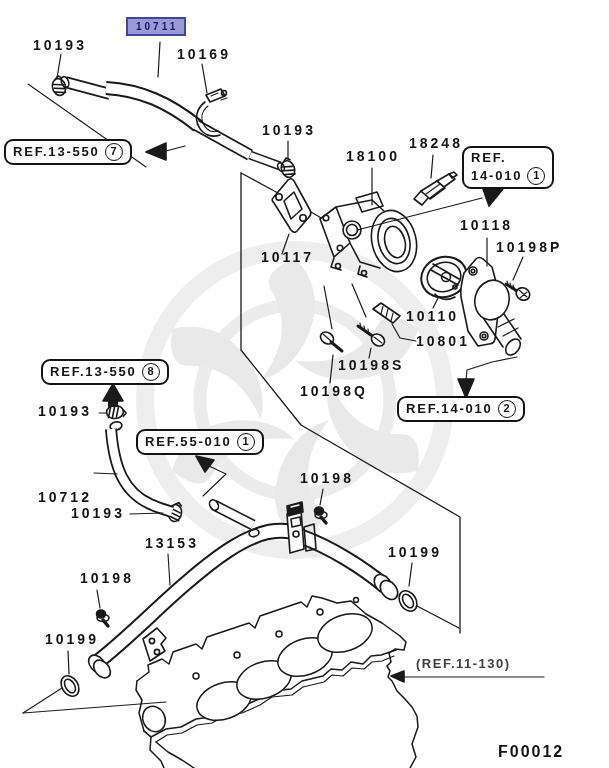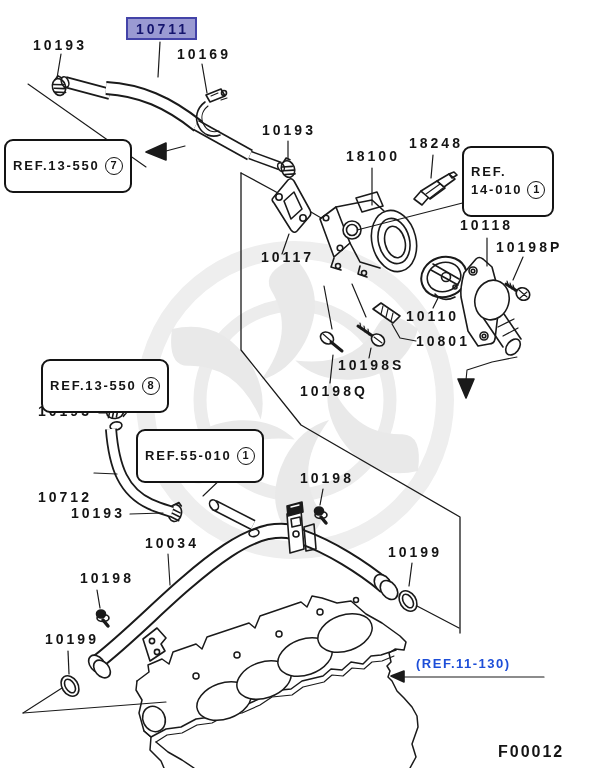--- a/index.html
+++ b/index.html
@@ -1,31 +1,31 @@
 <!DOCTYPE html>
 <html><head>
 <meta charset="utf-8">
 <style>
   html,body{margin:0;padding:0;background:#fff;}
   .stage{position:relative;width:609px;height:768px;background:#fff;overflow:hidden;
          font-family:"Liberation Sans", sans-serif;}
   .stage svg{position:absolute;left:0;top:0;}
   .plabel{position:absolute;font-size:14px;font-weight:bold;color:#141414;
           letter-spacing:3px;white-space:nowrap;line-height:1;}
-  .hl{position:absolute;font-size:14px;font-weight:bold;letter-spacing:3px;white-space:nowrap;
+  .hl{position:absolute;font-size:10px;font-weight:bold;letter-spacing:3px;white-space:nowrap;
       padding:3px 6px 2px 8px;border:2px solid #4343a8;background:#9a9ad2;color:#15156e;line-height:1;}
   .refbox{position:absolute;display:flex;align-items:center;gap:5px;background:#fff;
-          border:2px solid #141414;border-radius:9px;padding:16px 7px;
+          border:2px solid #141414;border-radius:9px;padding:2px 7px;
           font-size:13px;font-weight:bold;color:#141414;letter-spacing:1.8px;white-space:nowrap;line-height:1.25;}
   .cnum{flex:none;display:inline-flex;align-items:center;justify-content:center;
         width:16px;height:16px;border:1.7px solid #141414;border-radius:50%;
         font-size:11px;letter-spacing:0;}
   .refcol{display:flex;flex-direction:column;gap:1px;}
   .refrow2{display:flex;align-items:center;gap:5px;}
-  .paren-ref{position:absolute;font-size:13px;font-weight:bold;color:#1d4ed8;
+  .paren-ref{position:absolute;font-size:13px;font-weight:bold;color:#404040;
              letter-spacing:1.5px;white-space:nowrap;line-height:1;}
   .figcode{position:absolute;font-size:16px;font-weight:bold;color:#141414;
            letter-spacing:2px;white-space:nowrap;line-height:1;}
 </style>
 </head>
 <body>
 
 <div class="stage">
 
 <svg width="609" height="768" viewBox="0 0 609 768">
@@ -306,21 +306,21 @@
 <div class="plabel" style="left:460px;top:218px">10118</div>
 <div class="plabel" style="left:496px;top:240px">10198P</div>
 <div class="plabel" style="left:406px;top:309px">10110</div>
 <div class="plabel" style="left:416px;top:334px">10801</div>
 <div class="plabel" style="left:338px;top:358px">10198S</div>
 <div class="plabel" style="left:300px;top:384px">10198Q</div>
 <div class="plabel" style="left:38px;top:404px">10193</div>
 <div class="plabel" style="left:38px;top:490px">10712</div>
 <div class="plabel" style="left:71px;top:506px">10193</div>
 <div class="plabel" style="left:300px;top:471px">10198</div>
-<div class="plabel" style="left:145px;top:536px">10034</div>
+<div class="plabel" style="left:145px;top:536px">13153</div>
 <div class="plabel" style="left:388px;top:545px">10199</div>
 <div class="plabel" style="left:80px;top:571px">10198</div>
 <div class="plabel" style="left:45px;top:632px">10199</div>
 
 <div class="refbox" style="left:4px;top:139px">
   <span>REF.13-550</span>
   <span class="cnum">7</span>
 </div>
 
 <div class="refbox" style="left:462px;top:146px">
@@ -336,18 +336,22 @@
 <div class="refbox" style="left:41px;top:359px">
   <span>REF.13-550</span>
   <span class="cnum">8</span>
 </div>
 
 <div class="refbox" style="left:136px;top:429px">
   <span>REF.55-010</span>
   <span class="cnum">1</span>
 </div>
 
+<div class="refbox" style="left:397px;top:396px">
+  <span>REF.14-010</span>
+  <span class="cnum">2</span>
+</div>
 
 <div class="paren-ref" style="left:416px;top:657px">(REF.11-130)</div>
 
 <div class="figcode" style="left:498px;top:744px">F00012</div>
 
 </div>
 
 </body></html>

